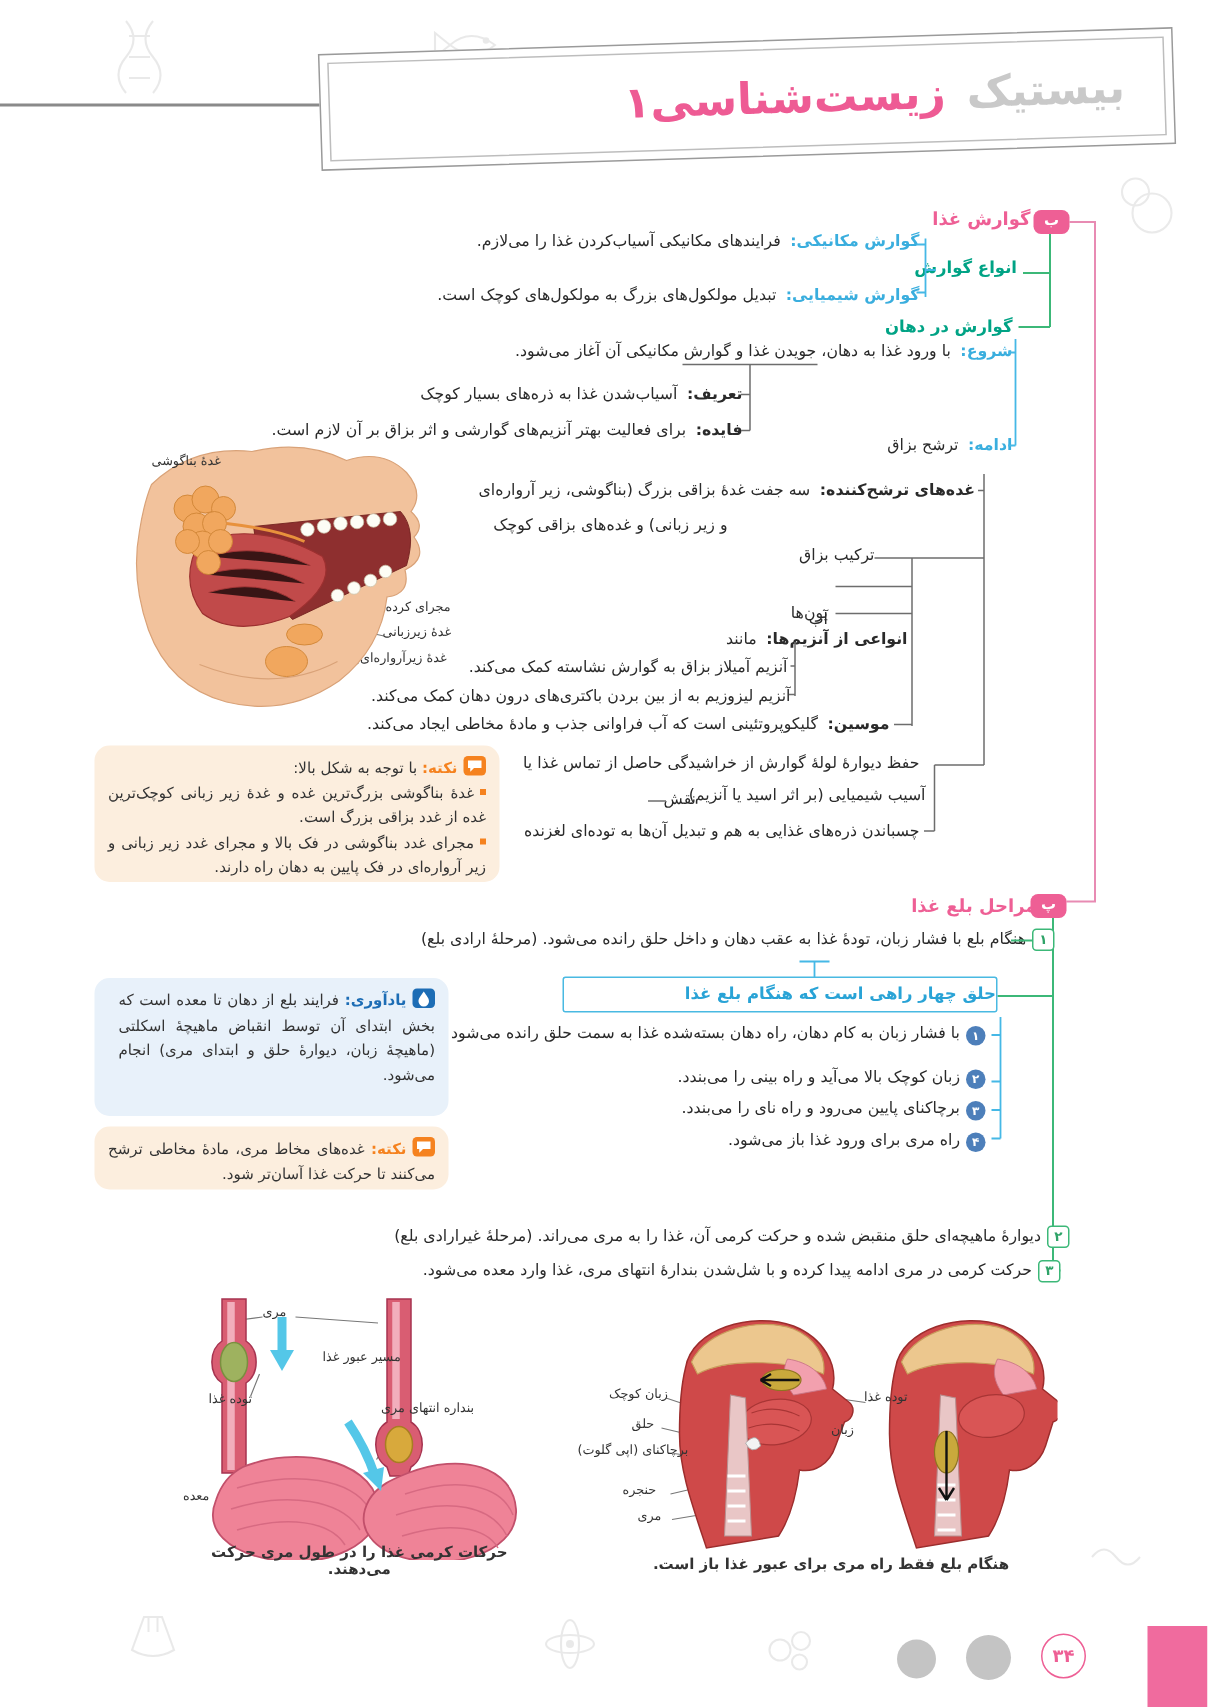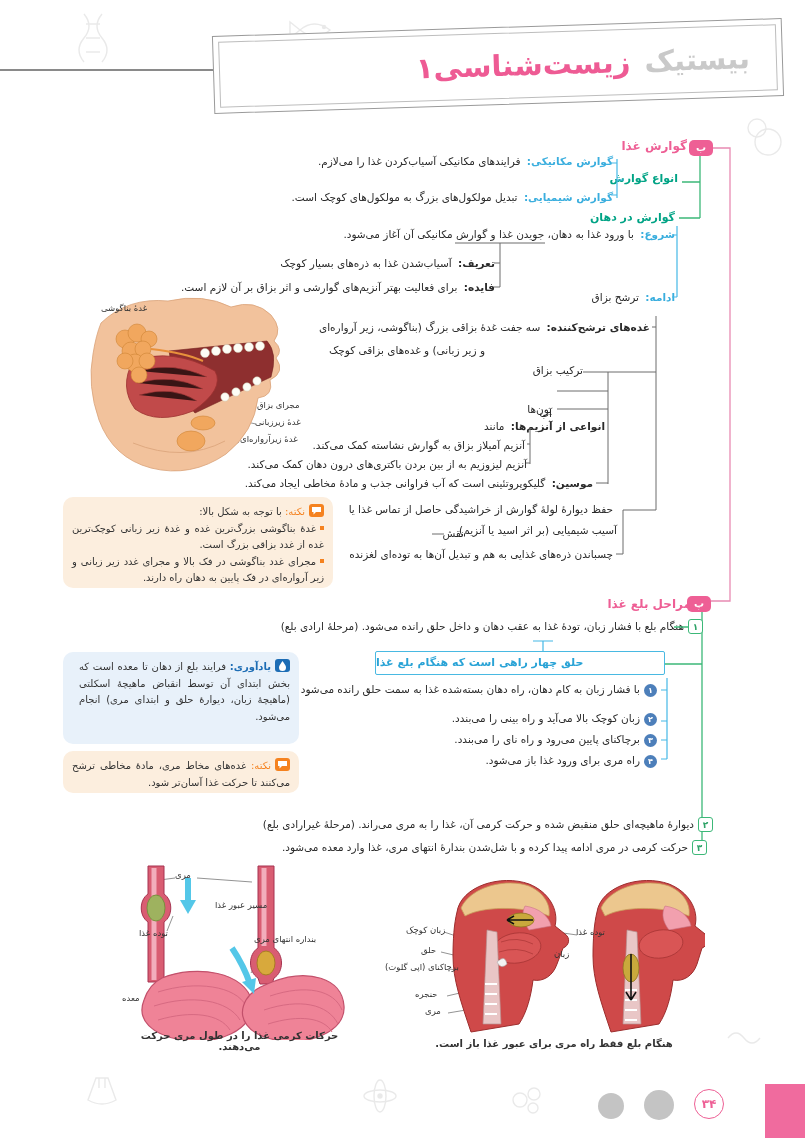--- a/index.html
+++ b/index.html
@@ -13,31 +13,31 @@
   .badge-pink{position:absolute;width:24px;height:16px;background:#ee5f95;border-radius:5px;
       color:#fff;font-size:10px;font-weight:bold;text-align:center;line-height:16px;z-index:3;}
   .badge-green{position:absolute;width:15px;height:15px;background:#fff;border:1.2px solid #3cb878;
       border-radius:3px;color:#2fa368;font-size:9px;font-weight:bold;text-align:center;line-height:15px;z-index:3;box-sizing:border-box;}
   .num-circle{position:absolute;width:13px;height:13px;background:#4d7fba;border-radius:50%;
       color:#fff;font-size:8px;font-weight:bold;text-align:center;line-height:13px;z-index:3;}
   .note{position:absolute;border-radius:10px;padding:7px 9px;font-size:10px;color:#333;
       text-align:justify;line-height:1.65;z-index:2;box-sizing:border-box;}
   .note-orange{background:#fceede;}
   .note-blue{background:#e8f1fa;padding-left:16px;}
-  .note-label-orange{color:#f5821f;font-weight:normal;}
+  .note-label-orange{color:#f5821f;font-weight:bold;}
   .note-label-blue{color:#1d6db5;font-weight:bold;}
   .icon-sq{display:inline-block;width:15px;height:13px;border-radius:3px;vertical-align:-2px;
       margin-left:4px;position:relative;}
   .icon-orange-bg{background:#f5821f;}
   .icon-blue-bg{background:#1d6db5;}
   .icon-sq svg{position:absolute;inset:0;}
   .sqb{display:inline-block;width:4px;height:4px;background:#f5821f;margin-left:4px;vertical-align:2px;}
   .pharynx-box{position:absolute;left:375px;top:651px;width:290px;height:24px;border:1.2px solid #49b9e2;
       border-radius:2px;z-index:2;background:#fff;box-sizing:border-box;
-      color:#29a3d6;font-weight:bold;font-size:11px;line-height:22px;text-align:left;}
+      color:#29a3d6;font-weight:bold;font-size:11px;line-height:22px;text-align:right;}
   .cap{position:absolute;font-size:10px;font-weight:bold;color:#333;text-align:center;z-index:3;}
   .flabel{position:absolute;font-size:8.5px;color:#333;white-space:nowrap;z-index:3;}
   svg.layer{position:absolute;left:0;top:0;z-index:1;pointer-events:none;}
   .fig{position:absolute;z-index:1;}
   .logo-outer{position:absolute;left:213px;top:27px;width:568px;height:76px;border:1.3px solid #9a9a9a;
       transform:rotate(-1.8deg);z-index:2;background:#fff;}
   .logo-inner{position:absolute;inset:5px;border:1px solid #bdbdbd;display:flex;align-items:center;
       justify-content:flex-start;gap:14px;padding:0 26px;}
   .logo-brand{font-size:29px;font-weight:bold;color:#c9c9c9;letter-spacing:1px;}
   .logo-title{font-size:29px;font-weight:bold;color:#ee5b94;}
@@ -202,21 +202,21 @@
     <circle cx="74" cy="70" r="8"></circle>
       <circle cx="52" cy="70" r="8"></circle>
       <circle cx="66" cy="84" r="8"></circle>
   </g>
   <path d="M78,58 Q112,62 130,70" fill="none" stroke="#e8913c" stroke-width="2"></path>
   <ellipse cx="130" cy="132" rx="12" ry="7" fill="#f1a75e" stroke="#cf8436" stroke-width=".6"></ellipse>
   <ellipse cx="118" cy="150" rx="14" ry="10" fill="#f1a75e" stroke="#cf8436" stroke-width=".6"></ellipse>
   <path d="M60,152 Q110,172 152,150" fill="none" stroke="#d9a278" stroke-width=".8"></path>
 </svg>
 <div class="flabel" style="left:101px;top:303px">غدهٔ بناگوشی</div>
-<div class="flabel" style="left:257px;top:400px">مجرای بزاق</div>
+<div class="flabel" style="left:257px;top:400px">مجرای کرده</div>
 <div class="flabel" style="left:255px;top:417px">غدهٔ زیرزبانی</div>
 <div class="flabel" style="left:240px;top:434px">غدهٔ زیرآرواره‌ای</div>
 
 <div class="note note-orange" style="left:63px;top:497px;width:270px;height:91px">
   <span class="icon-sq icon-orange-bg"><svg viewBox="0 0 15 13">
         <path d="M3,3 h9 v5 h-5 l-2.5,2.5 v-2.5 h-1.5 Z" fill="#fff"></path>
       </svg></span><span class="note-label-orange">نکته:</span>
   <span>با توجه به شکل بالا:</span><br>
   <span class="sqb"></span><span>غدهٔ بناگوشی بزرگ‌ترین غده و غدهٔ زیر زبانی کوچک‌ترین غده از غدد بزاقی بزرگ است.</span><br>
   <span class="sqb"></span><span>مجرای غدد بناگوشی در فک بالا و مجرای غدد زیر زبانی و زیر آرواره‌ای در فک پایین به دهان راه دارند.</span>

